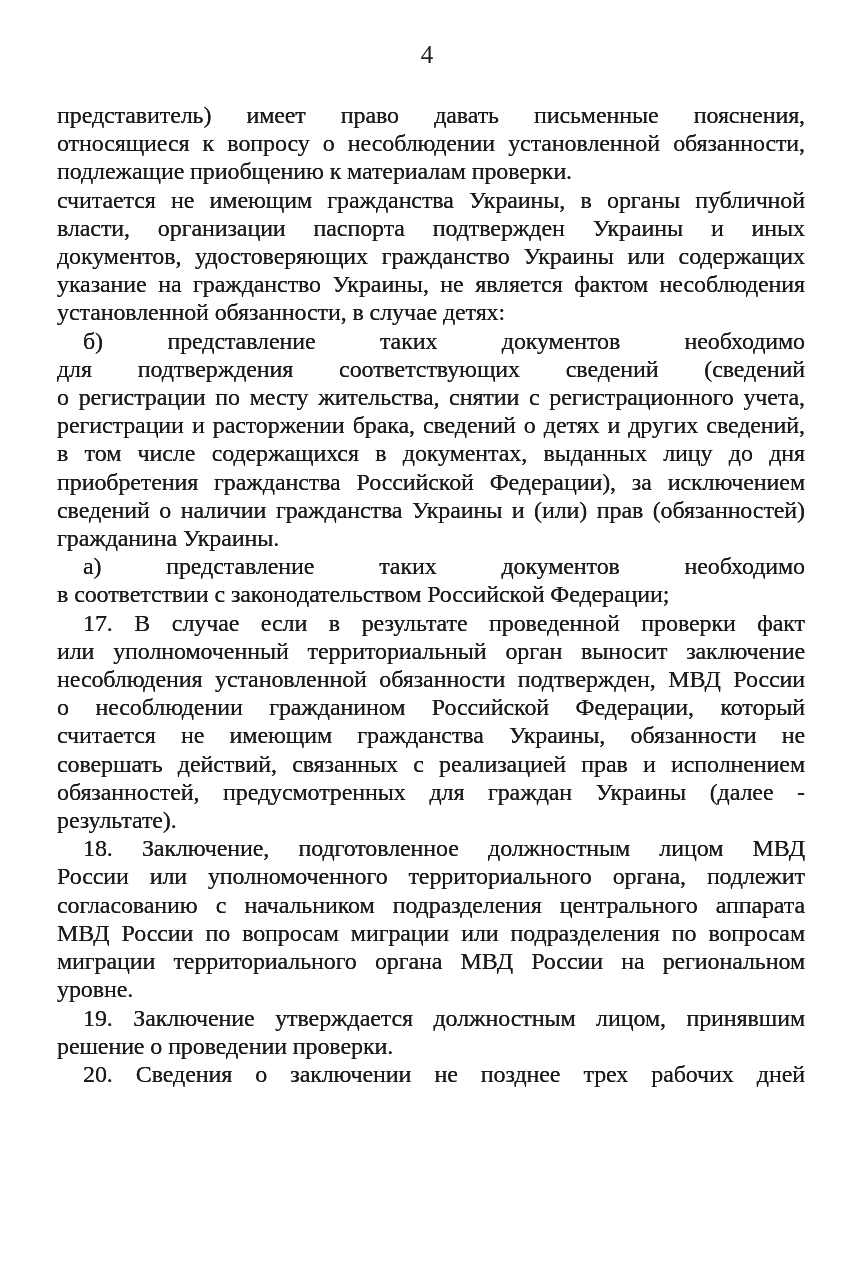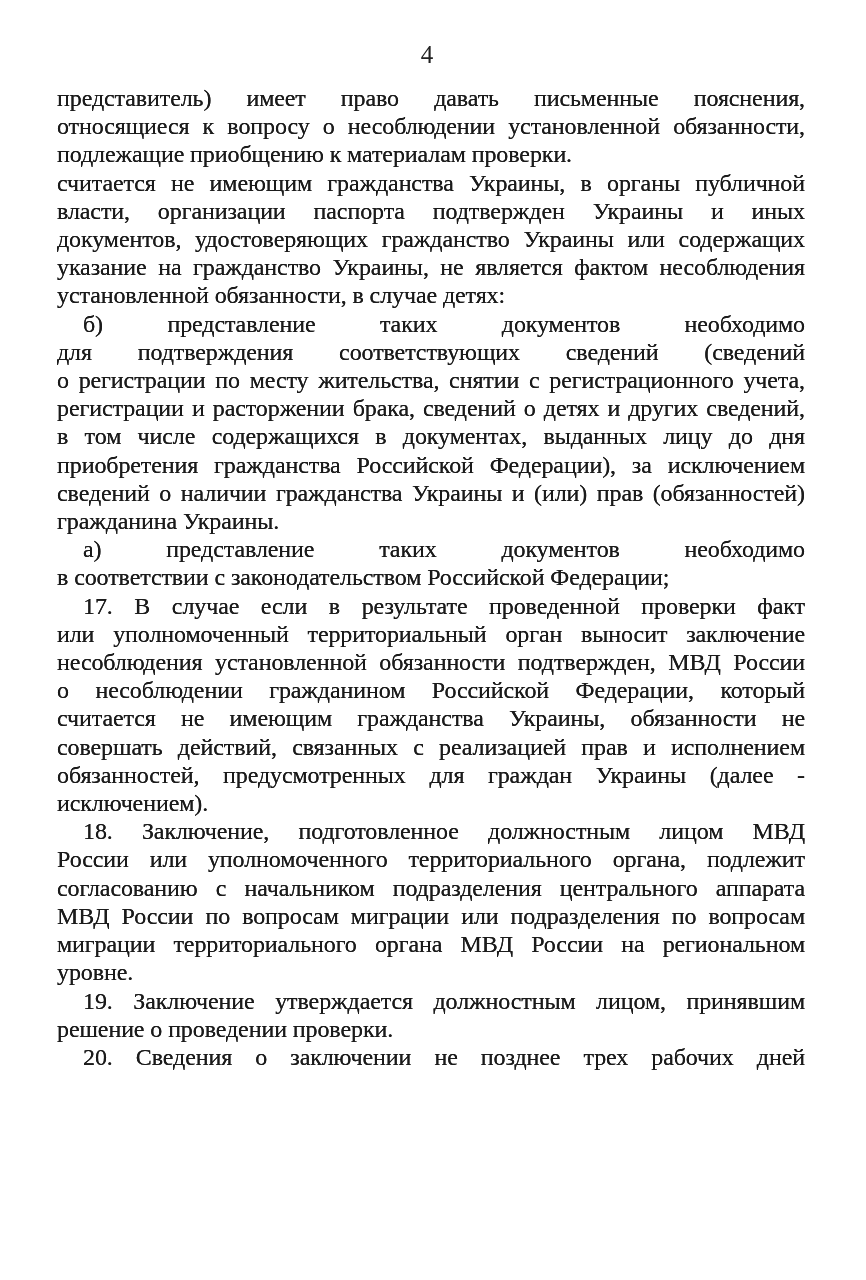--- a/index.html
+++ b/index.html
@@ -21,21 +21,21 @@
     top: 42px;
     left: 0;
     width: 854px;
     text-align: center;
     font-size: 25px;
     line-height: 25px;
     color: #222222;
   }
   .document-body {
     position: absolute;
-    top: 84px;
+    top: 101px;
     left: 57px;
     width: 748px;
     font-size: 24px;
     line-height: 28.2px;
     letter-spacing: -0.1px;
     color: #1b1b1b;
     text-shadow: 0 0 0.4px currentColor; 
   }
   .paragraph {
     margin: 0;
@@ -86,21 +86,21 @@
         <div class="line last">в соответствии с законодательством Российской Федерации;</div>
       </div>
       <div class="paragraph">
         <div class="line indent">17. В случае если в результате проведенной проверки факт</div>
         <div class="line">или уполномоченный территориальный орган выносит заключение</div>
         <div class="line">несоблюдения установленной обязанности подтвержден, МВД России</div>
         <div class="line">о несоблюдении гражданином Российской Федерации, который</div>
         <div class="line">считается не имеющим гражданства Украины, обязанности не</div>
         <div class="line">совершать действий, связанных с реализацией прав и исполнением</div>
         <div class="line">обязанностей, предусмотренных для граждан Украины (далее -</div>
-        <div class="line last">исключением).</div>
+        <div class="line last">результате).</div>
       </div>
       <div class="paragraph">
         <div class="line indent">18. Заключение, подготовленное должностным лицом МВД</div>
         <div class="line">России или уполномоченного территориального органа, подлежит</div>
         <div class="line">согласованию с начальником подразделения центрального аппарата</div>
         <div class="line">МВД России по вопросам миграции или подразделения по вопросам</div>
         <div class="line">миграции территориального органа МВД России на региональном</div>
         <div class="line last">уровне.</div>
       </div>
       <div class="paragraph">

